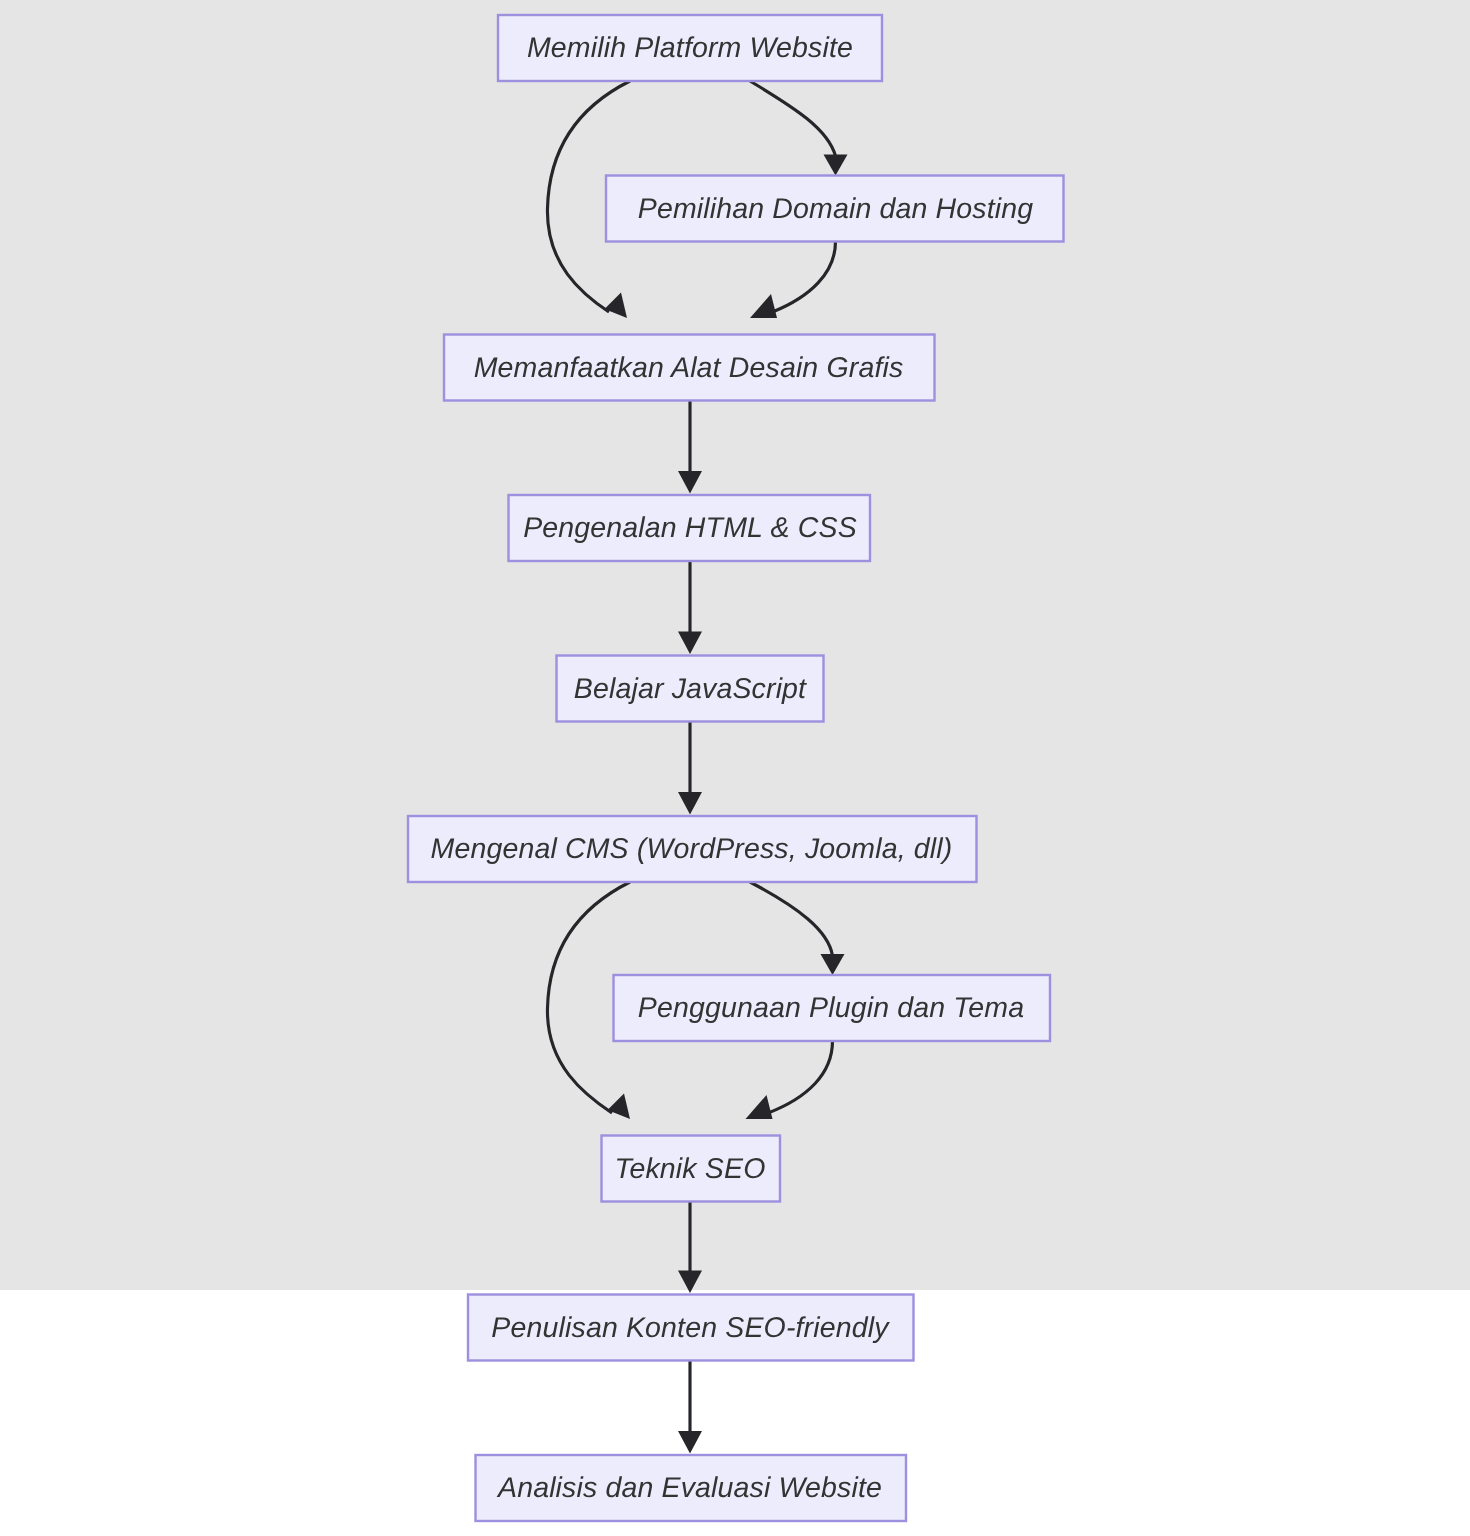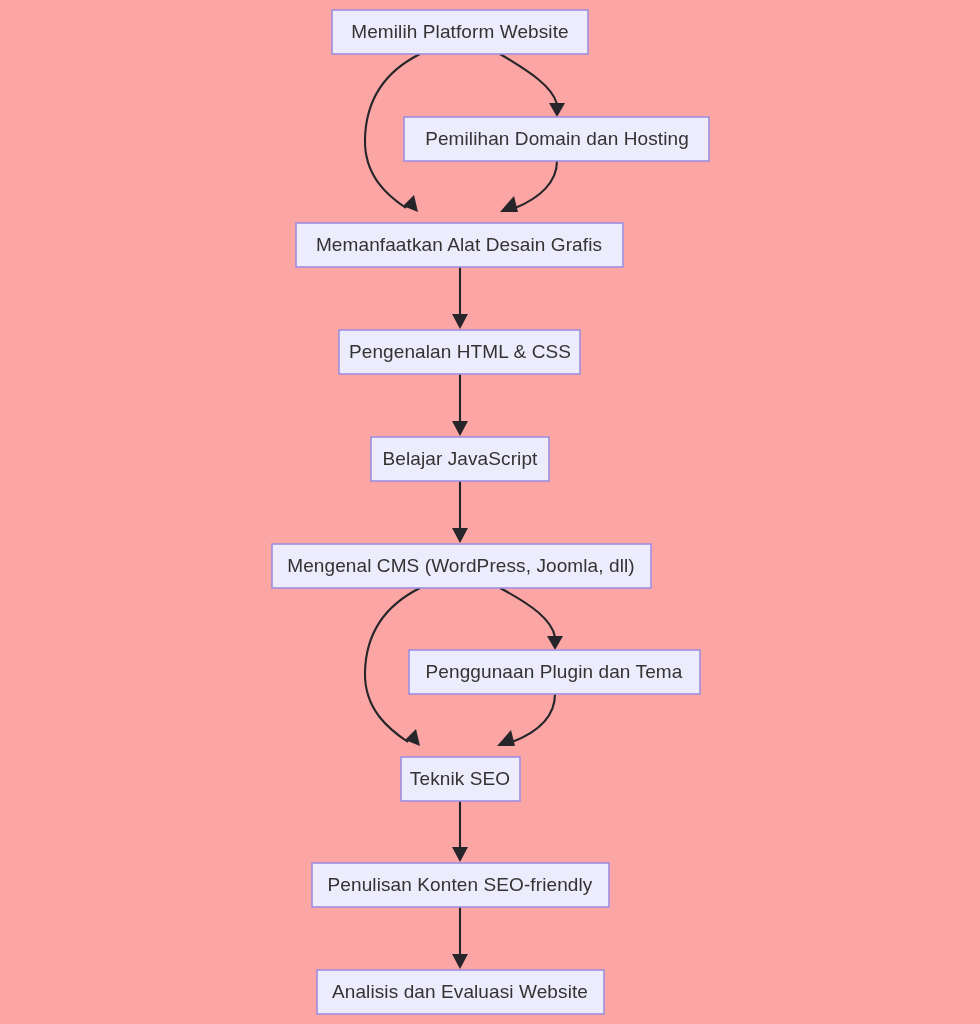--- a/index.html
+++ b/index.html
@@ -9,22 +9,23 @@
   }
   body {
     width: 980px;
     height: 1024px;
     font-family: "Liberation Sans", "DejaVu Sans", sans-serif;
     overflow: hidden;
   }
   #flowchart-root {
     position: relative;
     width: 980px;
-    height: 1024px;
-    background: #fca5a5;
+    height: 860px;
+    background: #e5e5e5;
+    font-style: italic;
   }
   svg.fc-svg {
     position: absolute;
     left: 0;
     top: 0;
     width: 980px;
     height: 1024px;
     display: block;
   }
   .fc-node-rect {

